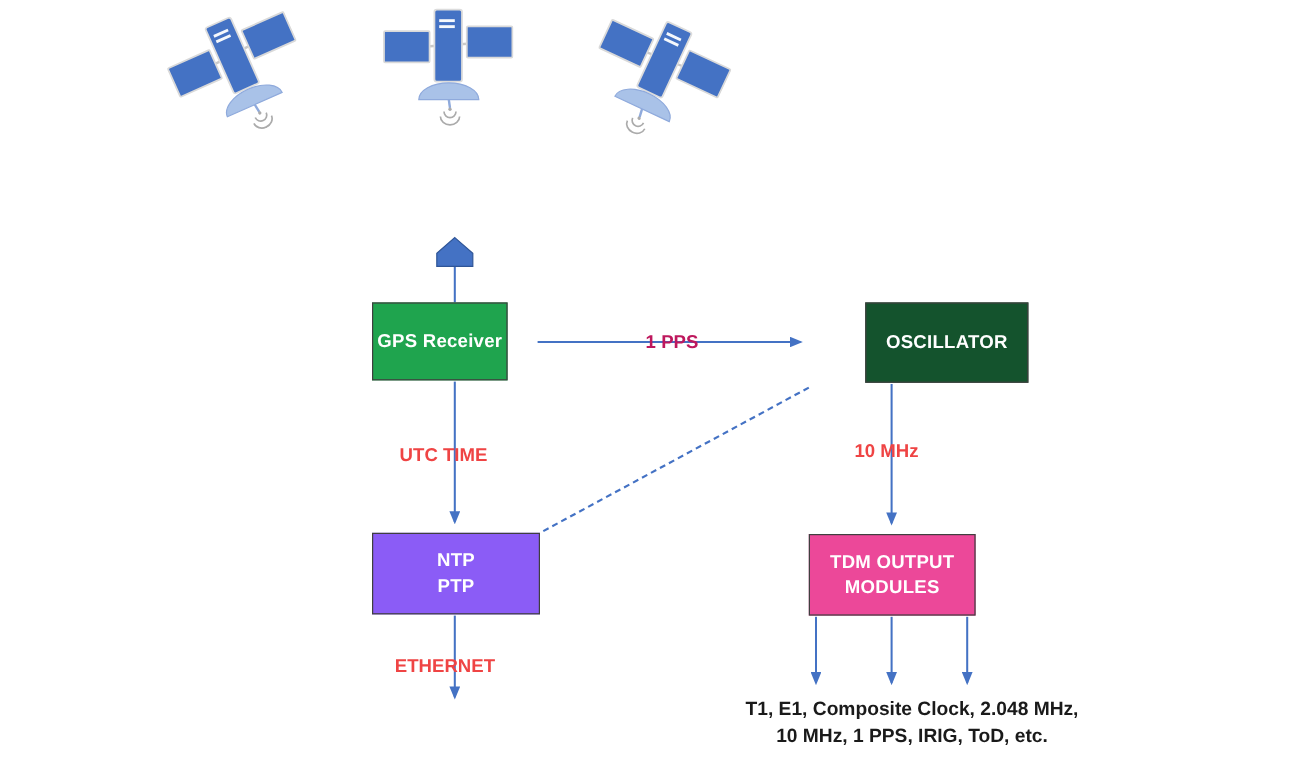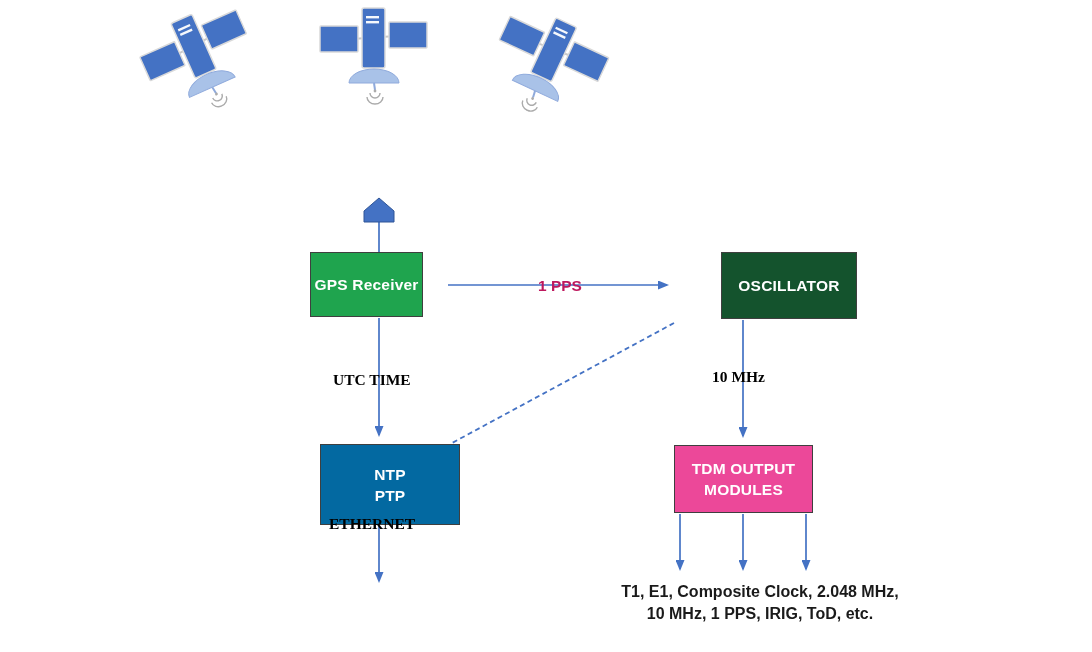--- a/index.html
+++ b/index.html
@@ -13,32 +13,32 @@
   .sat.rot-left{transform:rotate(-24deg);}
   .sat.rot-right{transform:rotate(25deg);}
   .node{
     position:absolute;z-index:2;box-sizing:border-box;
     display:flex;flex-direction:column;align-items:center;justify-content:center;
     border:1.6px solid #3f3f3f;color:#ffffff;font-weight:700;font-size:15.5px;
     line-height:21px;text-align:center;letter-spacing:.2px;
   }
   .node-gps{left:310px;top:252px;width:113px;height:65px;background:#1fa44e;}
   .node-osc{left:676px;top:252px;width:136px;height:67px;background:#14532d;margin-left:45px;}
-  .node-ntp{left:320px;top:444px;width:140px;height:81px;background:#0369a1;}
+  .node-ntp{left:310px;top:444px;width:140px;height:68px;background:#8b5cf6;}
   .node-tdm{left:674px;top:445px;width:139px;height:68px;background:#ec4899;}
   .lbl{
     position:absolute;z-index:3;font-weight:700;font-size:15.5px;
     white-space:nowrap;line-height:17px;
   }
   .lbl-blue{color:#be185d;}
-  .lbl-black{color:#000000;font-family:Liberation Serif, serif;}
+  .lbl-black{color:#ef4444;}
   .lbl-pps{left:520px;top:277px;width:80px;text-align:center;}
   .lbl-utc{left:333px;top:371px;}
   .lbl-10mhz{left:712px;top:368px;}
-  .lbl-eth{left:329px;top:515px;text-align:center;}
+  .lbl-eth{left:329px;top:547px;text-align:center;}
   .outputs{
     position:absolute;z-index:3;left:570px;top:581px;width:380px;
     text-align:center;color:#1a1a1a;font-weight:700;font-size:16px;line-height:21.5px;
   }
   .outputs span{display:block;}
 </style>
 </head>
 <body>
 
 <div class="stage">

